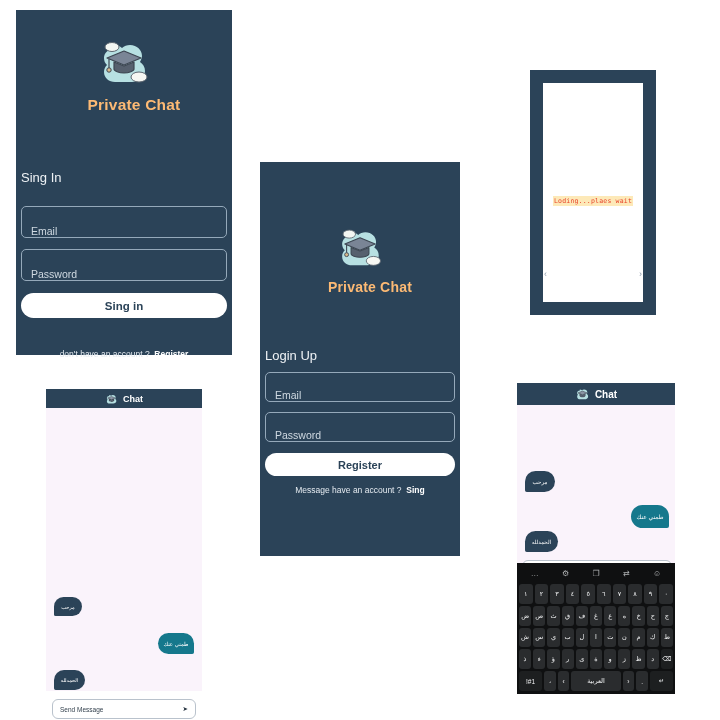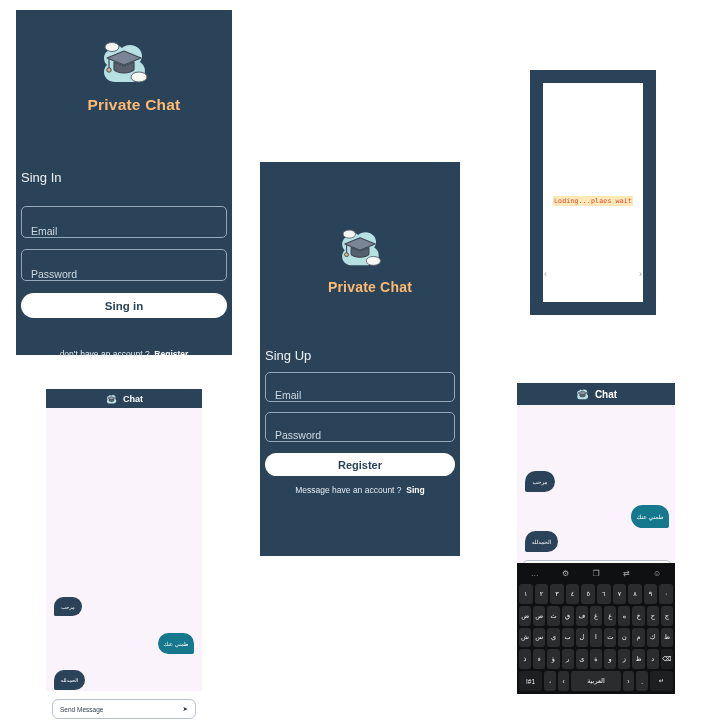--- a/index.html
+++ b/index.html
@@ -259,21 +259,21 @@
           <ellipse cx="16" cy="11" rx="7" ry="4.5" fill="#f3f6f2" stroke="#5c6670" stroke-width="1"></ellipse>
           <ellipse cx="43" cy="41" rx="8" ry="5" fill="#f6f7f3" stroke="#5c6670" stroke-width="1"></ellipse>
           <path d="M28 15L11 22l17 7 17-7z" fill="#7a8596" stroke="#3d4652" stroke-width="1.2" stroke-linejoin="round"></path>
           <path d="M18 26v7c0 2 5 4 10 4s10-2 10-4v-7l-10 4z" fill="#56606e" stroke="#3d4652" stroke-width="1.2" stroke-linejoin="round"></path>
           <path d="M13 23v9" stroke="#3d4652" stroke-width="1.2" fill="none"></path>
           <circle cx="13" cy="34" r="2.2" fill="#d7b98a" stroke="#3d4652" stroke-width="1"></circle>
         </svg>
       </div>
       <div class="brand-title">Private Chat</div>
     </div>
-    <div class="section-label">Sing Up</div>
+    <div class="section-label">Login Up</div>
 
     <div class="field f1">
       <span>Email</span>
     </div>
     <div class="field f2">
       <span>Password</span>
     </div>
     <div class="pill-btn">Register</div>
     <div class="foot-note">
       <span>Message have an account ?</span>

